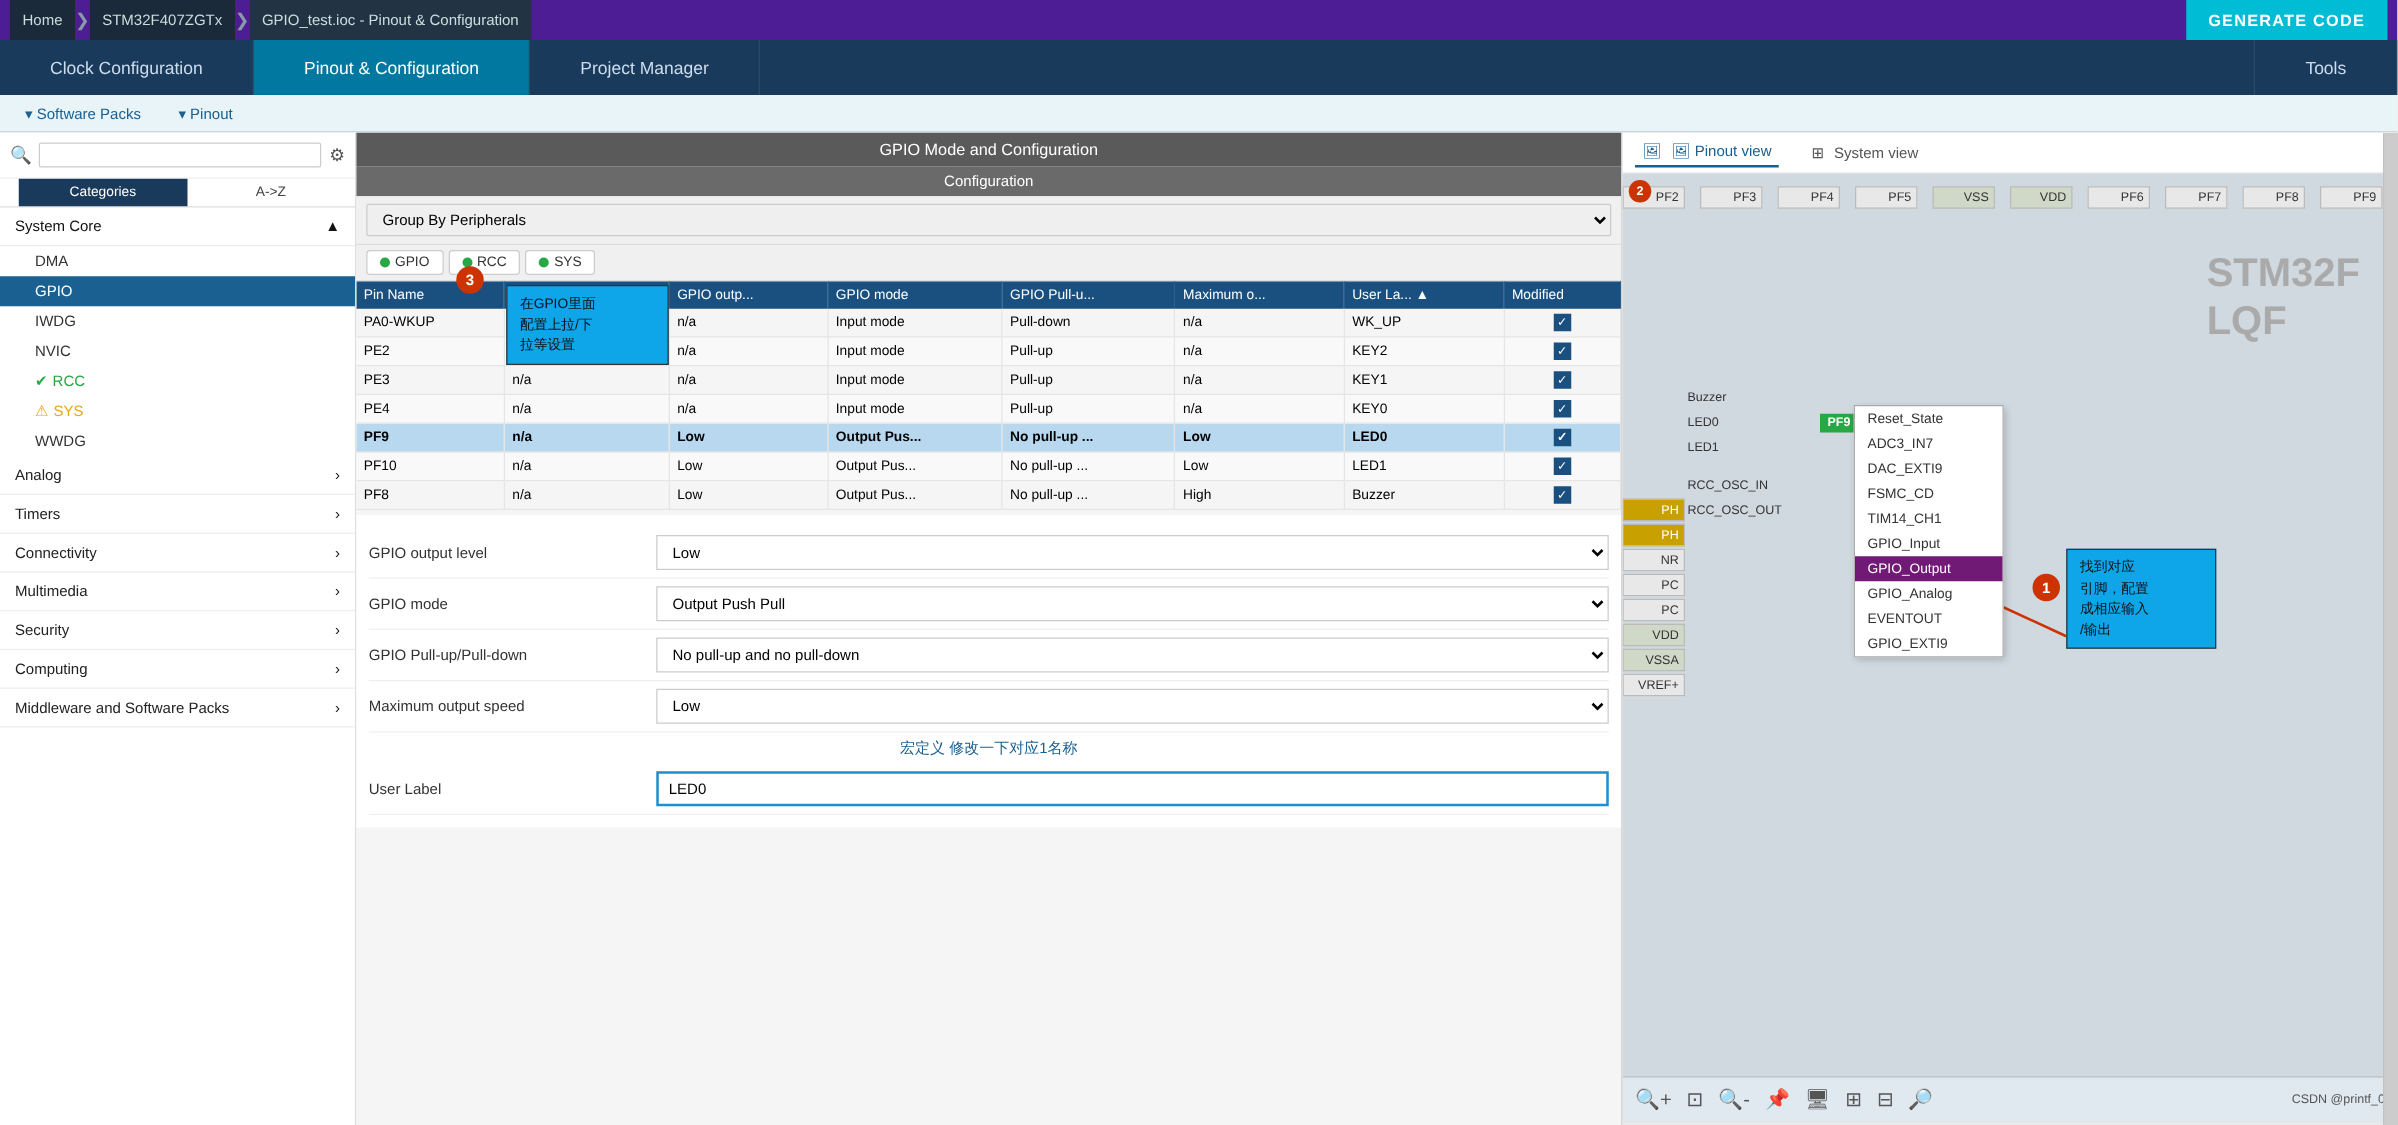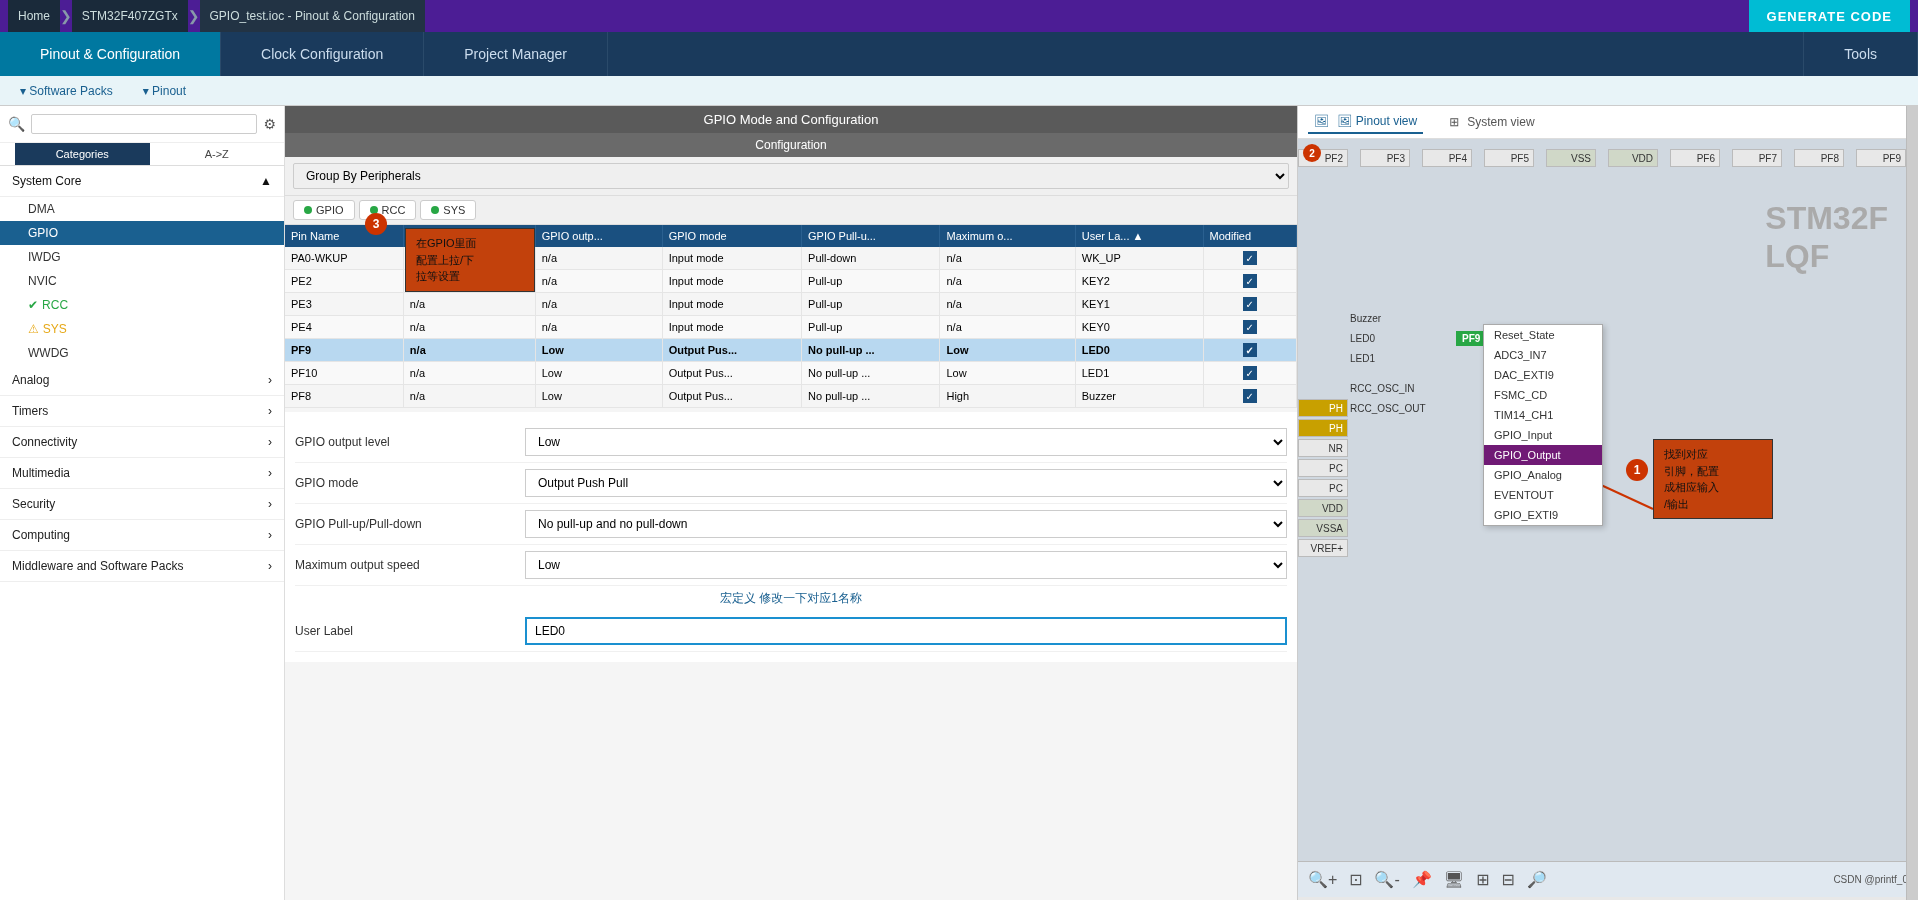--- a/index.html
+++ b/index.html
@@ -365,21 +365,21 @@
       color: #333;
     }
     .context-item.active {
       background: #701a75;
       color: white;
     }
 
     
     .annotation-box {
       position: absolute;
-      background: #c2410c;
+      background: #0ea5e9;
       border: 1px solid #333;
       padding: 6px 10px;
       font-size: 11px;
       line-height: 1.5;
       color: #111;
       z-index: 50;
     }
     .annotation-circle {
       position: absolute;
       width: 22px; height: 22px;
@@ -431,25 +431,25 @@
 <div class="top-nav">
   <span class="breadcrumb-item">Home</span>
   <span class="breadcrumb-sep">❯</span>
   <span class="breadcrumb-item">STM32F407ZGTx</span>
   <span class="breadcrumb-sep">❯</span>
   <span class="breadcrumb-item active">GPIO_test.ioc - Pinout &amp; Configuration</span>
   <button class="generate-btn">GENERATE CODE</button>
 </div>
 
 <div class="main-tabs">
+  <div class="main-tab">
+    <span>Clock Configuration</span>
+  </div>
   <div class="main-tab active">
     <span>Pinout &amp; Configuration</span>
-  </div>
-  <div class="main-tab">
-    <span>Clock Configuration</span>
   </div>
   <div class="main-tab">
     <span>Project Manager</span>
   </div>
   <div class="main-tab">
     <span>Tools</span>
   </div>
 </div>
 
 <div class="sub-tabs">

